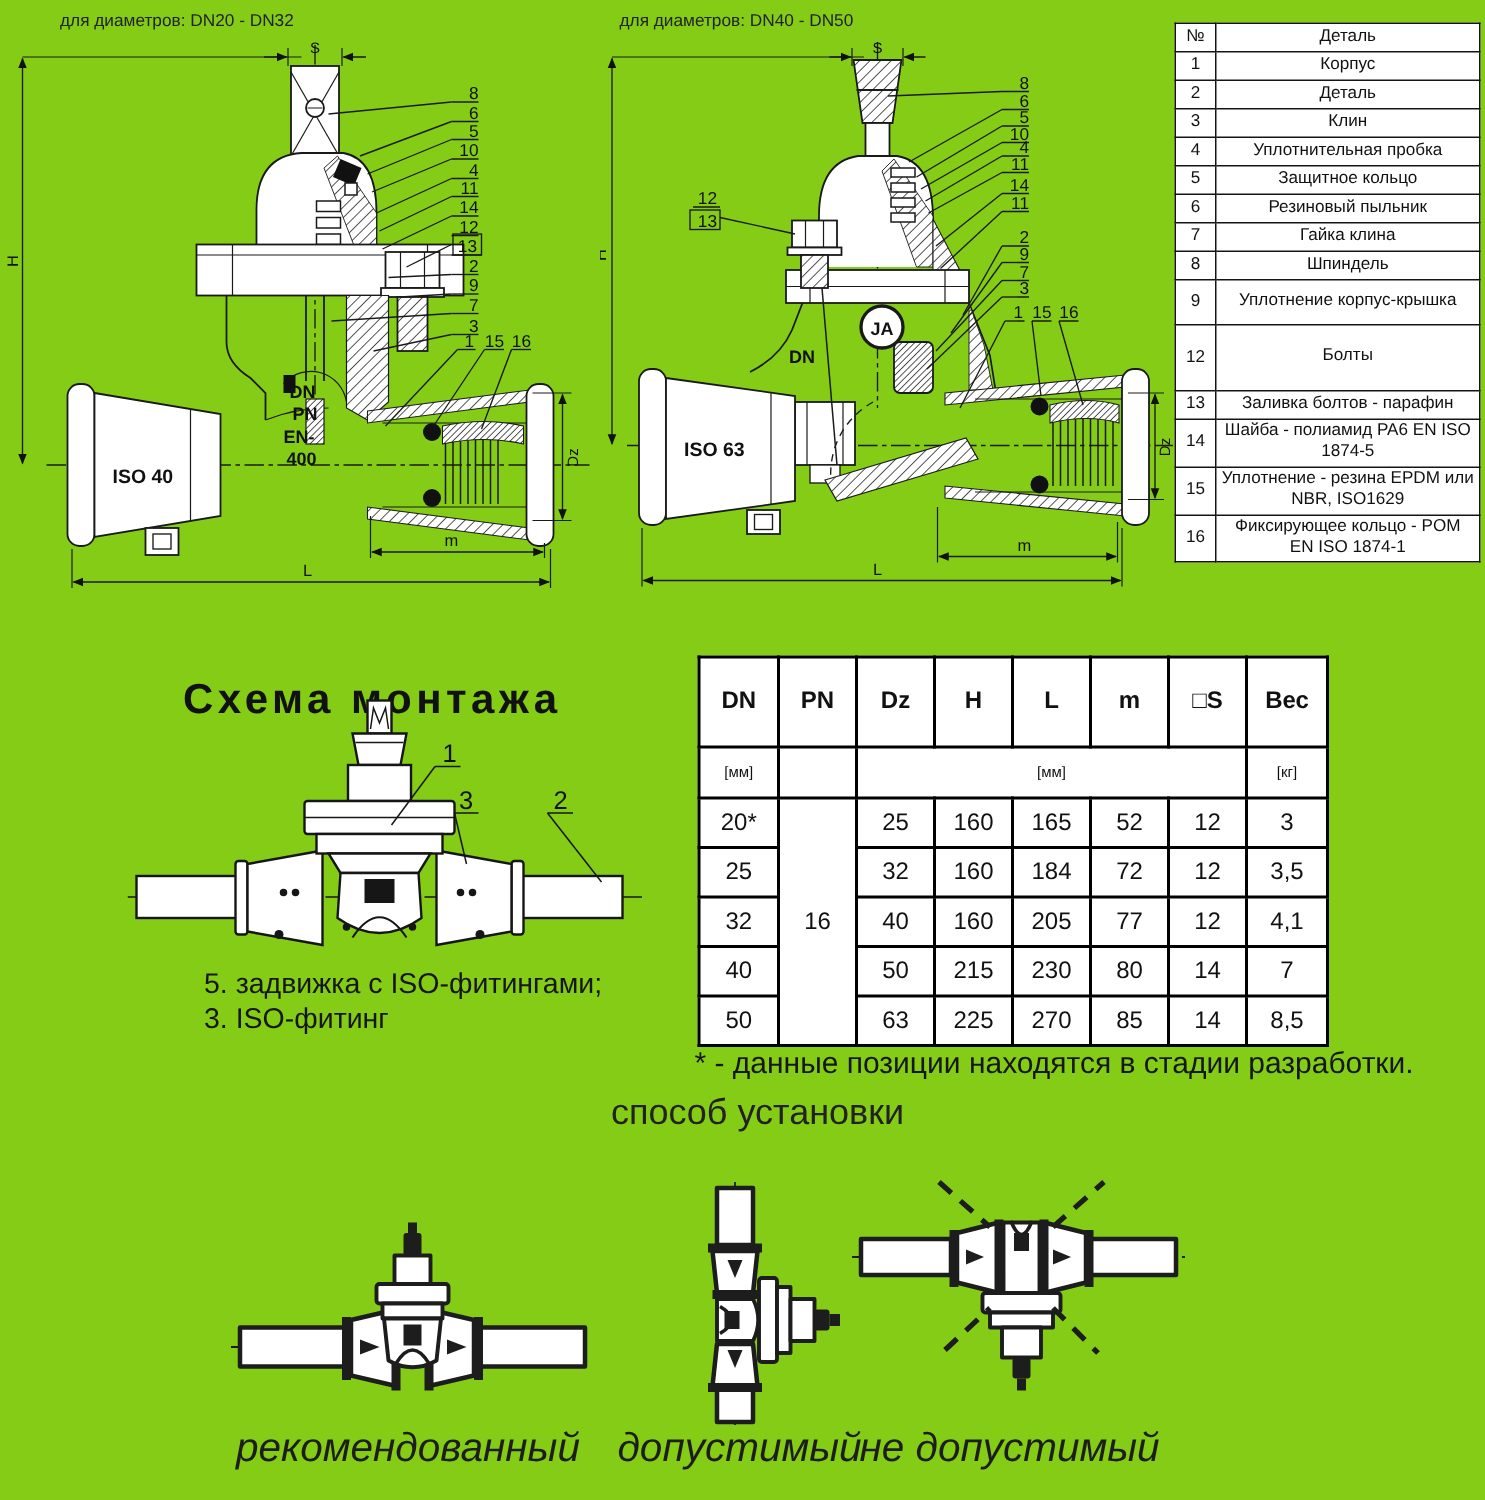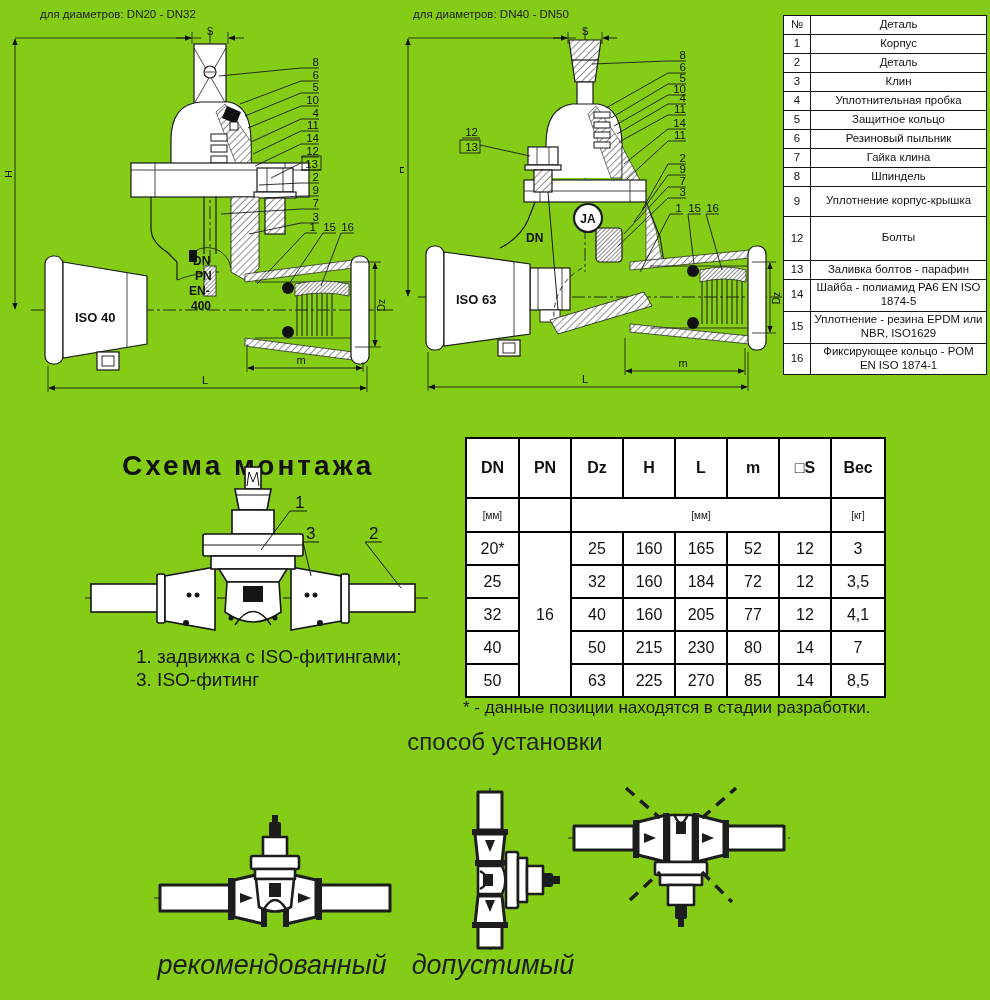--- a/index.html
+++ b/index.html
@@ -25,21 +25,21 @@
   
   .dimtab{position:absolute;left:465px;top:437px;border-collapse:collapse;background:#fff;
           text-align:center;font-size:16px;table-layout:fixed;}
   .dimtab th,.dimtab td{border:2px solid #000;padding:0;}
   .dimtab th{font-weight:bold;height:58px;font-size:16px;}
   .dimtab tr.units td{height:32px;font-size:10px;}
   .dimtab tr.data td{height:31px;}
   .h-scheme{position:absolute;left:122px;top:430px;font-size:28px;font-weight:bold;
             letter-spacing:3px;white-space:nowrap;margin-top:20px;}
   .legend{position:absolute;left:136px;top:645px;font-size:19px;line-height:23px;color:#161616;}
-  .footnote{position:absolute;left:463px;top:698px;font-size:17px;color:#161616;white-space:nowrap;}
+  .footnote{position:absolute;left:463px;top:698px;font-size:20px;color:#161616;white-space:nowrap;}
   .sposob{position:absolute;left:505px;top:728px;transform:translateX(-50%);
           font-size:24px;color:#222;white-space:nowrap;}
   .plabel{position:absolute;font-size:27px;color:#1d1d1d;transform:translateX(-50%);
           white-space:nowrap;top:950px;font-style:italic;}
 </style>
 </head>
 <body>
 
 <div class="page">
 
@@ -502,21 +502,21 @@
       </g>
     </g>
     <g font-size="17">
       <text x="210" y="46">1</text>
       <text x="221" y="77">3</text>
       <text x="284" y="77">2</text>
     </g>
   </svg>
 
   <div class="legend">
-    <div>1. задвижка с ISO-фитингами;</div>
+    <div>5. задвижка с ISO-фитингами;</div>
     <div>3. ISO-фитинг</div>
   </div>
 
   <table class="dimtab">
     <colgroup>
       <col style="width:53px">
         <col style="width:52px">
         <col style="width:52px">
         <col style="width:52px">
       <col style="width:52px">
@@ -665,14 +665,15 @@
         <line x1="58" y1="6" x2="92" y2="36"></line>
         <line x1="134" y1="36" x2="168" y2="6"></line>
         <line x1="62" y1="118" x2="92" y2="90"></line>
         <line x1="134" y1="90" x2="164" y2="120"></line>
       </g>
     </g>
   </svg>
 
   <div class="plabel" style="left:272px">рекомендованный</div>
   <div class="plabel" style="left:493px">допустимый</div>
+  <div class="plabel" style="left:673px">не допустимый</div>
 
 </div>
 
 </body></html>

